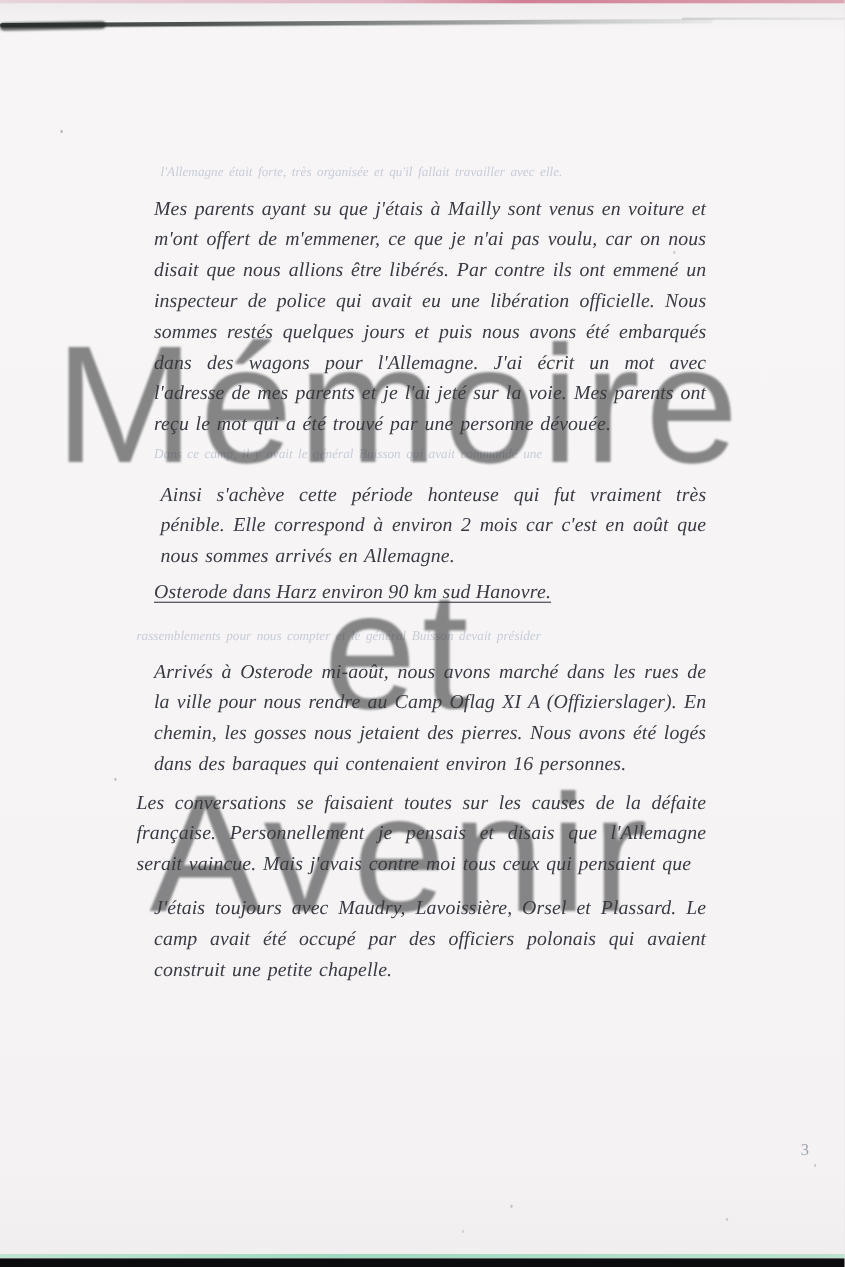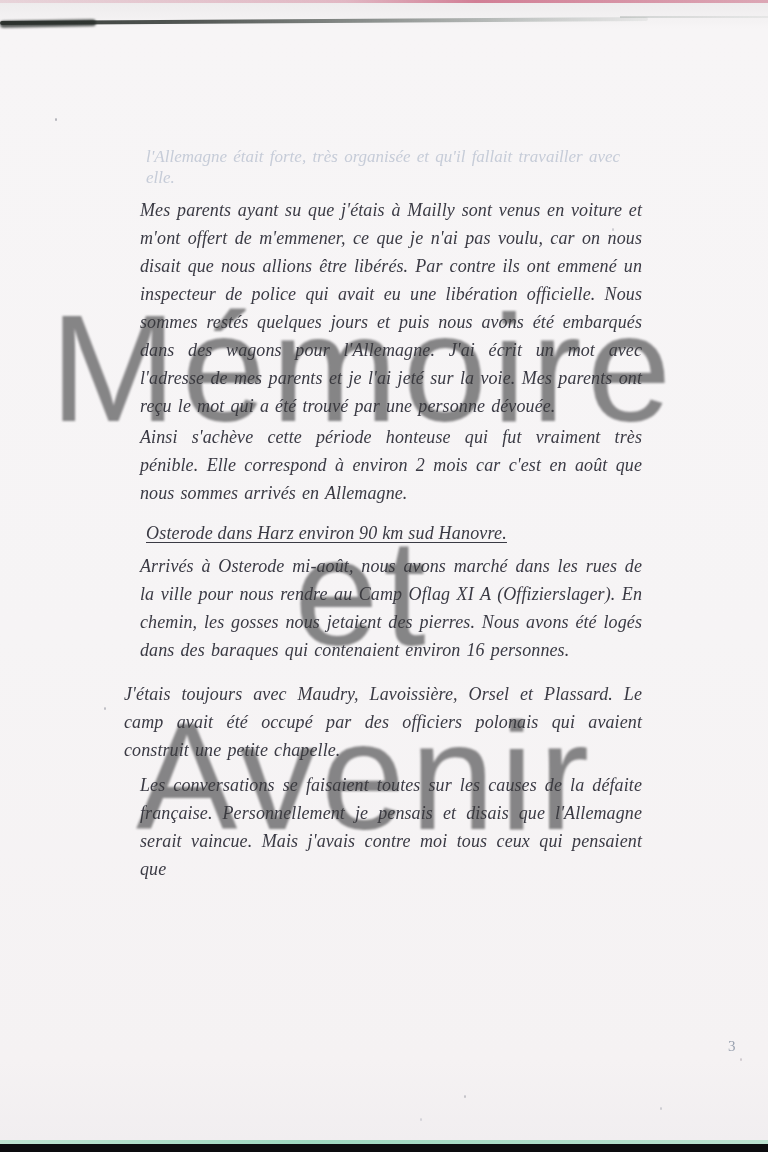--- a/index.html
+++ b/index.html
@@ -73,21 +73,21 @@
     word-spacing:1.5px;
     letter-spacing:.1px;
   }
   .heading{
     text-decoration:underline;
     text-underline-offset:3px;
     letter-spacing:.2px;
   }
   .ghost{
     color:#c6ccd8;
-    font-size:17px;
+    font-size:12px;
     line-height:21px;
     filter:blur(.6px);
     word-spacing:2px;
   }
   
   .doc-body > :nth-child(1){margin-bottom:8px; margin-left:6px;}
   .doc-body > :nth-child(2){margin-bottom:3px;}
   .doc-body > :nth-child(4){margin-top:12px;margin-bottom:5px;margin-left:6px;}
   .doc-body > :nth-child(6){margin-top:16px;margin-bottom:7px;margin-left:-16px;}
   .doc-body > :nth-child(7){margin-bottom:7px;}
@@ -122,25 +122,27 @@
 
   <div class="top-pink-line"></div>
   <div class="top-scan-blob"></div>
   <div class="top-scan-line"></div>
   <div class="top-scan-line-tail"></div>
   <div class="paper-speckles"></div>
 
   <div class="doc-body">
       <p class="ghost">l'Allemagne était forte, très organisée et qu'il fallait travailler avec elle.</p>
       <p class="paragraph">Mes parents ayant su que j'étais à Mailly sont venus en voiture et m'ont offert de m'emmener, ce que je n'ai pas voulu, car on nous disait que nous allions être libérés. Par contre ils ont emmené un inspecteur de police qui avait eu une libération officielle. Nous sommes restés quelques jours et puis nous avons été embarqués dans des wagons pour l'Allemagne. J'ai écrit un mot avec l'adresse de mes parents et je l'ai jeté sur la voie. Mes parents ont reçu le mot qui a été trouvé par une personne dévouée.</p>
+      <p class="ghost">Dans ce camp, il y avait le général Buisson qui avait commandé une</p>
       <p class="paragraph">Ainsi s'achève cette période honteuse qui fut vraiment très pénible. Elle correspond à environ 2 mois car c'est en août que nous sommes arrivés en Allemagne.</p>
       <p class="heading">Osterode dans Harz environ 90 km sud Hanovre.</p>
+      <p class="ghost">rassemblements pour nous compter et le général Buisson devait présider</p>
       <p class="paragraph">Arrivés à Osterode mi-août, nous avons marché dans les rues de la ville pour nous rendre au Camp Oflag XI A (Offizierslager). En chemin, les gosses nous jetaient des pierres. Nous avons été logés dans des baraques qui contenaient environ 16 personnes.</p>
+      <p class="paragraph">Les conversations se faisaient toutes sur les causes de la défaite française. Personnellement je pensais et disais que l'Allemagne serait vaincue. Mais j'avais contre moi tous ceux qui pensaient que</p>
       <p class="paragraph">J'étais toujours avec Maudry, Lavoissière, Orsel et Plassard. Le camp avait été occupé par des officiers polonais qui avaient construit une petite chapelle.</p>
-      <p class="paragraph">Les conversations se faisaient toutes sur les causes de la défaite française. Personnellement je pensais et disais que l'Allemagne serait vaincue. Mais j'avais contre moi tous ceux qui pensaient que</p>
     </div>
 
   <div class="page-number">3</div>
 
   <div class="watermark-word wm-1">Mémoire</div>
   <div class="watermark-word wm-2">et</div>
   <div class="watermark-word wm-3">Avenir</div>
 
   <div class="bottom-green-line"></div>
   <div class="bottom-black-bar"></div>

